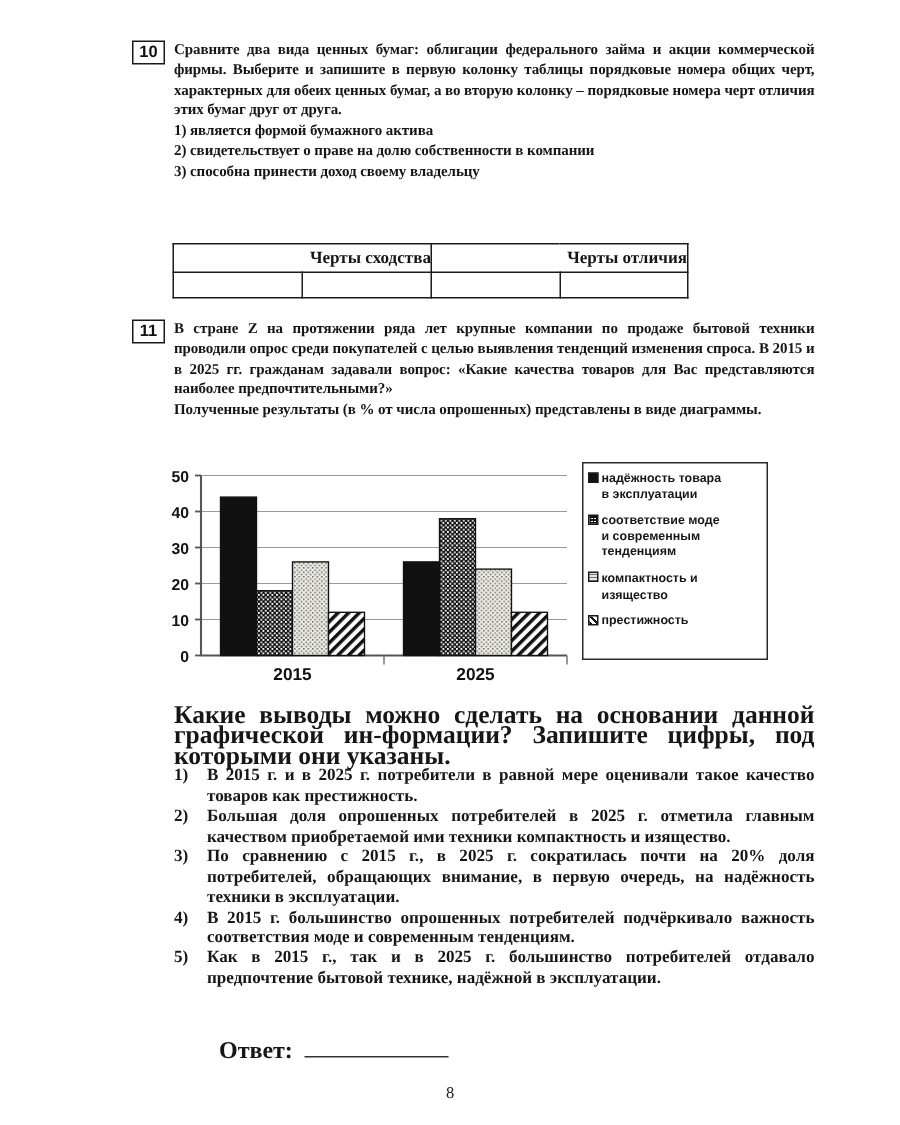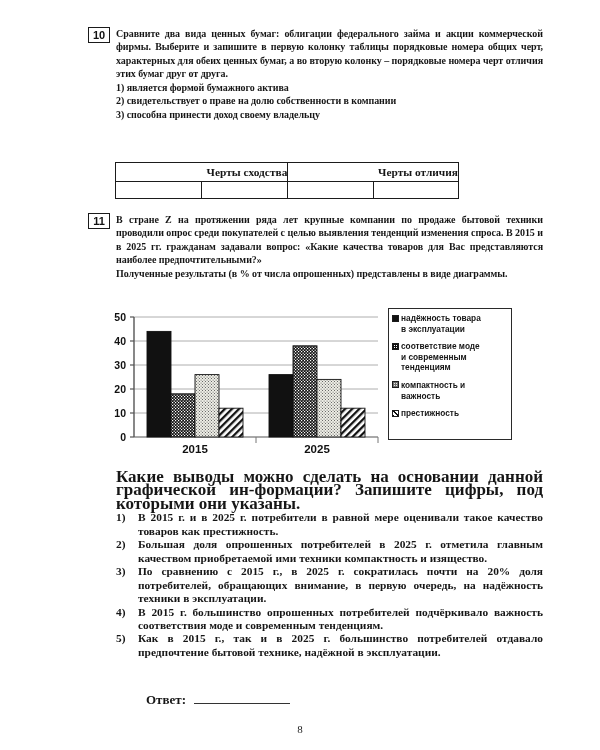--- a/index.html
+++ b/index.html
@@ -100,21 +100,21 @@
     font-weight:bold; margin:0;
   }
   .num-list { margin:0; padding:0; list-style:none; }
   .num-li { display:flex; font-size:11.4px; line-height:13.45px; font-weight:bold; }
   .num-li .n { flex:0 0 22px; }
   .num-li .t { flex:1; text-align:justify; }
 
   
   .answer {
     position:absolute;
-    font-size:13px; font-weight:bold;
+    font-size:16px; font-weight:bold;
     display:flex; align-items:baseline;
   }
   .answer .ruler {
     display:inline-block; width:96px;
     border-bottom:1px solid #333;
     margin-left:8px; height:11px;
   }
   .page-no {
     position:absolute; width:100%; text-align:center;
     font-size:11px; color:#222;
@@ -247,21 +247,21 @@
       </div>
       <div class="legend-item">
         <span class="legend-sw sw-dark"></span>
         <span class="legend-txt">соответствие моде
 и современным
 тенденциям</span>
       </div>
       <div class="legend-item">
         <span class="legend-sw sw-light"></span>
         <span class="legend-txt">компактность и
-важность</span>
+изящество</span>
       </div>
       <div class="legend-item">
         <span class="legend-sw sw-diag"></span>
         <span class="legend-txt">престижность</span>
       </div>
     </div>
   </div>
 
   <div class="concl" style="left:116px; top:470px; width:427px;">
     <p class="concl-intro"><span>Какие выводы можно сделать на основании данной графической ин-</span><span>формации? Запишите </span><b>цифры</b><span>, под которыми они указаны.</span></p>

